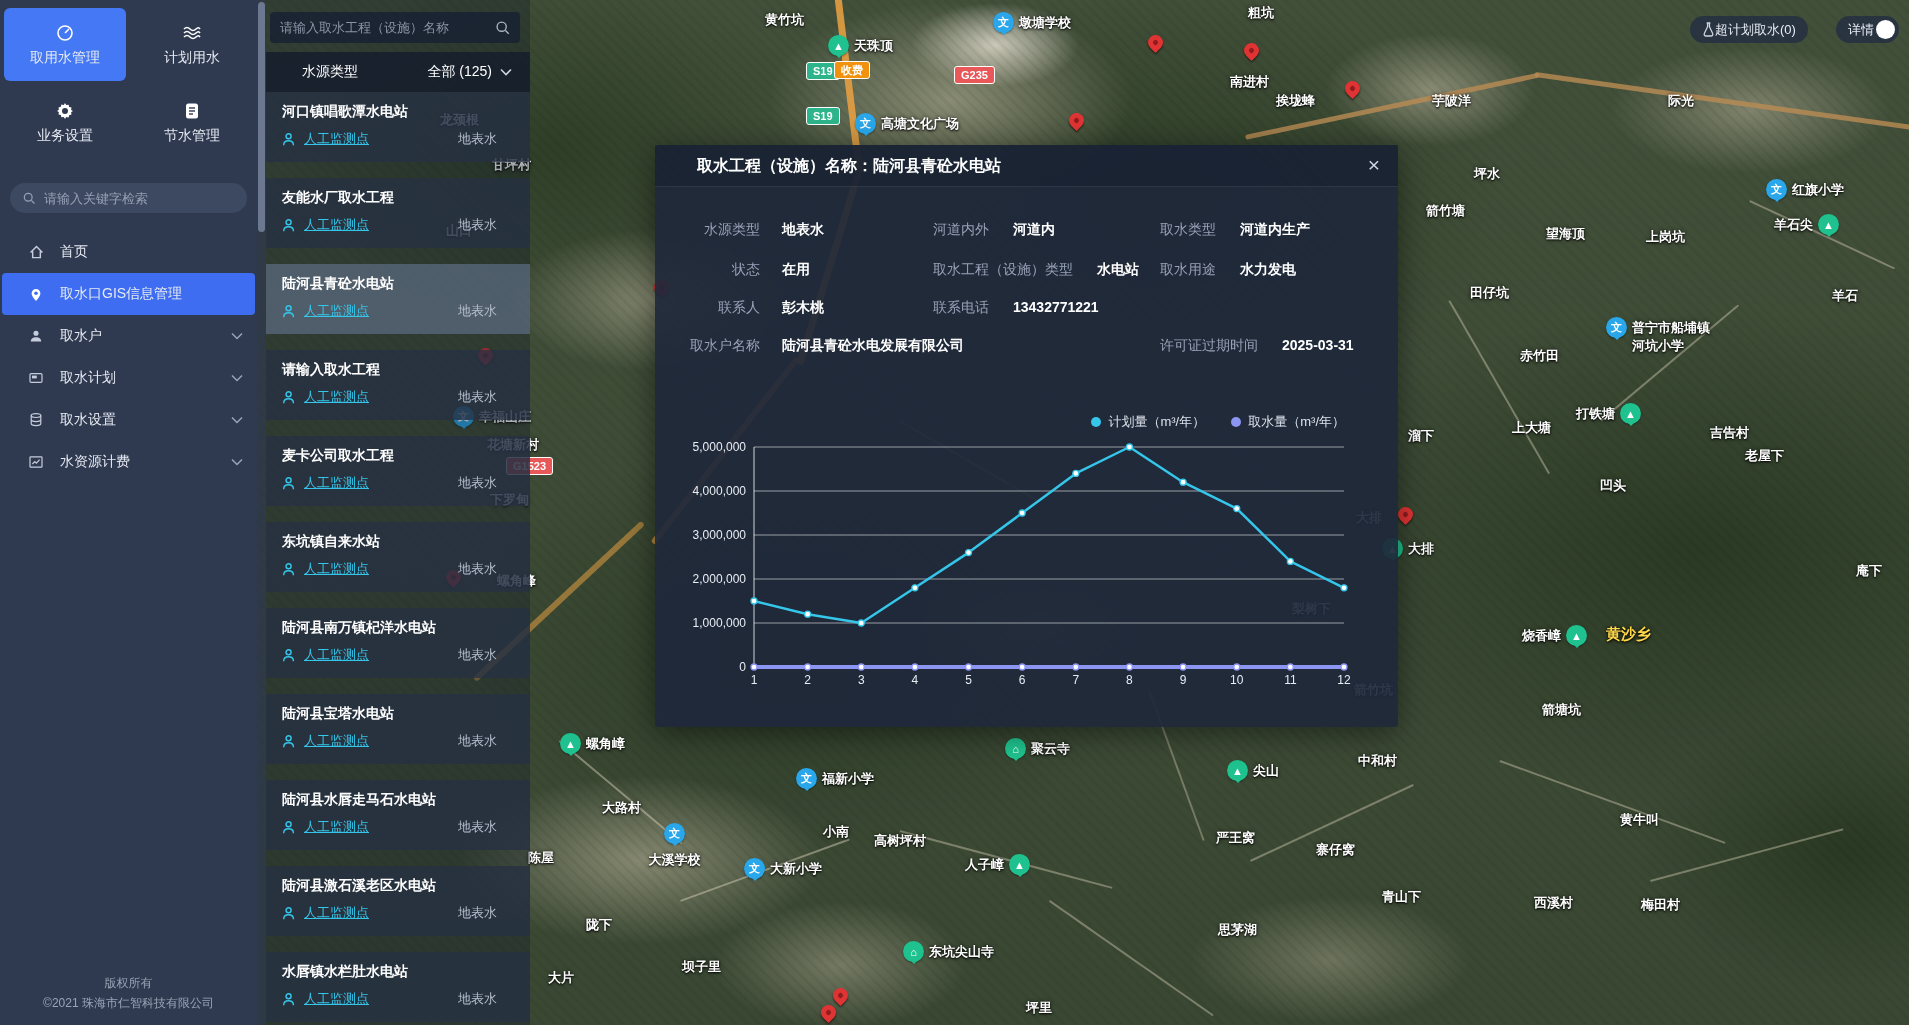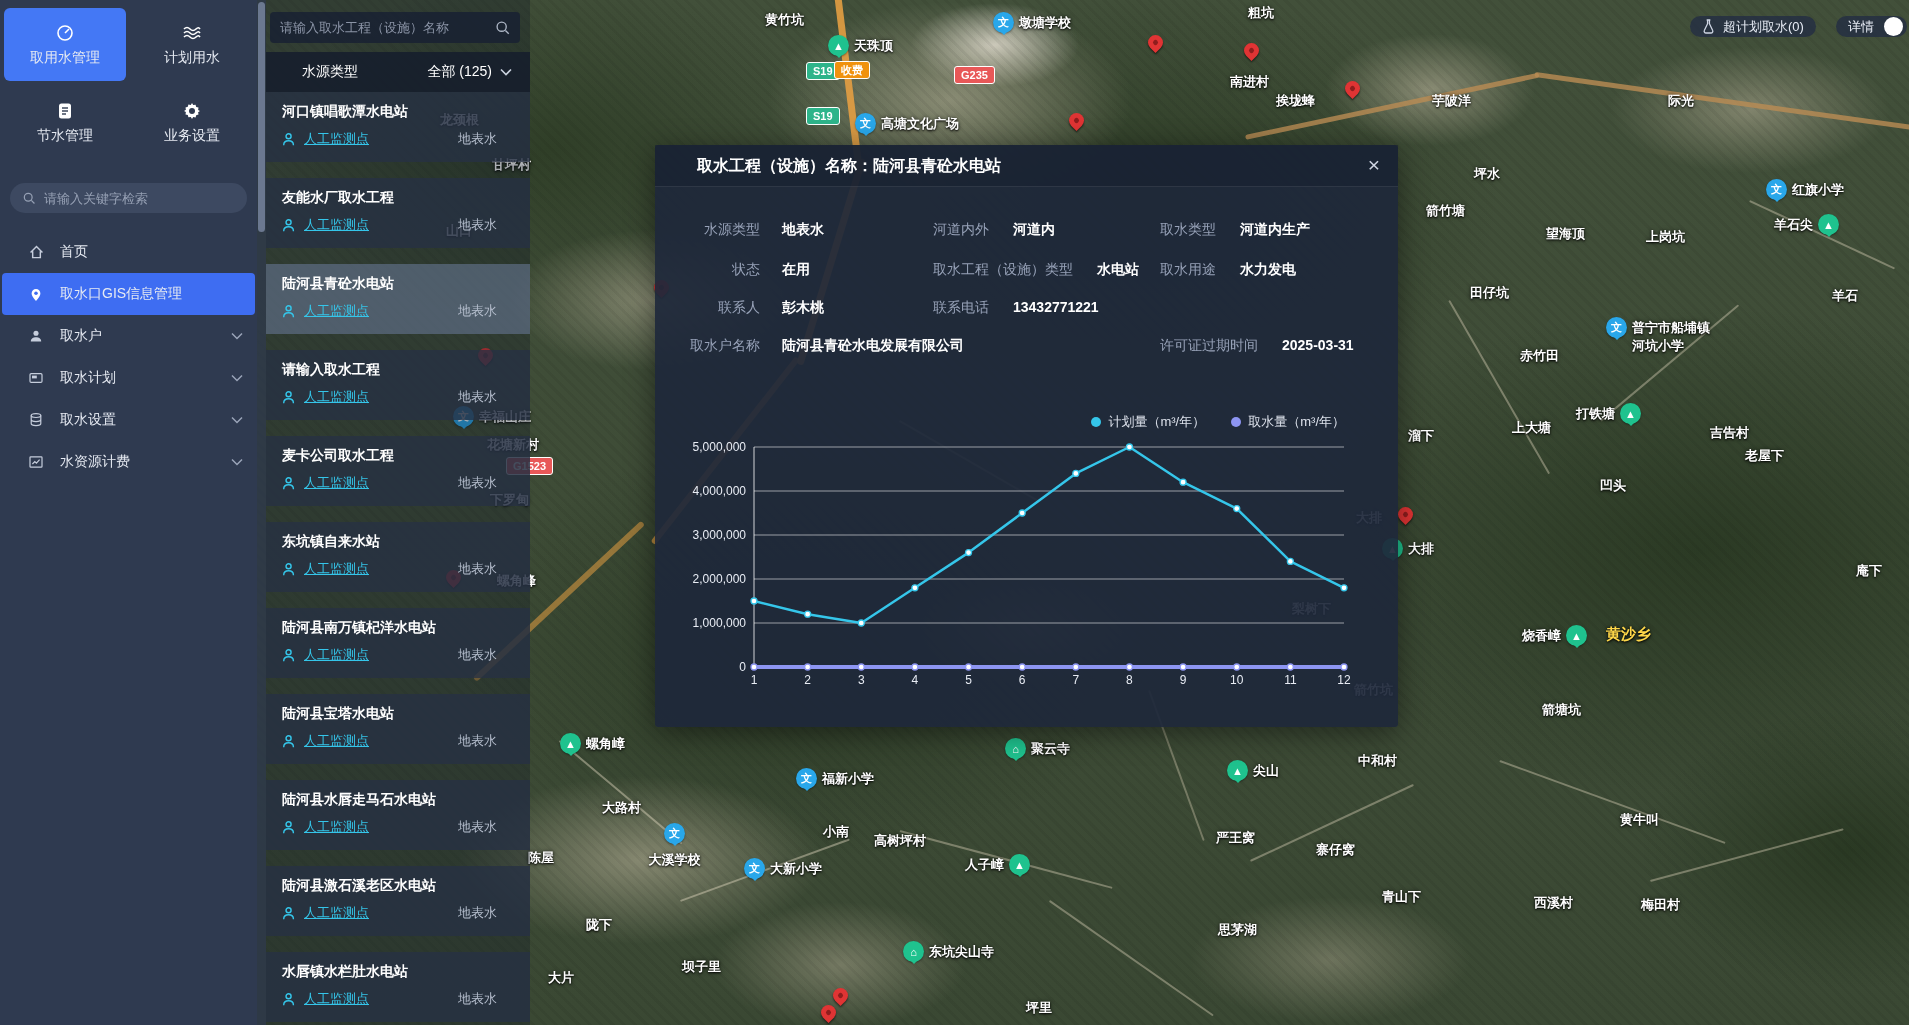--- a/index.html
+++ b/index.html
@@ -39,22 +39,22 @@
     border:4px solid transparent; }
   .poi .plabel { position:absolute; color:#fff; font-size:13px; font-weight:700; white-space:pre;
     text-shadow:0 1px 2px rgba(0,0,0,.95), 0 0 4px rgba(0,0,0,.7); }
   .rpin { position:absolute; width:15px; height:15px; background:#e03434;
     border-radius:50% 50% 50% 0; transform:rotate(-45deg);
     box-shadow:-1px 1px 2px rgba(0,0,0,.55); }
   .rpin:after { content:''; position:absolute; left:5px; top:5px; width:5px; height:5px;
     border-radius:50%; background:#8f1d1d; }
 
   
-  .pill { position:absolute; height:21px; background:rgba(38,48,66,.88); border-radius:14px;
-    display:flex; align-items:center; color:#e7ecf5; font-size:13px; padding:0 12px; gap:8px; cursor:pointer; }
+  .pill { position:absolute; height:27px; background:rgba(38,48,66,.88); border-radius:14px;
+    display:flex; align-items:center; color:#e7ecf5; font-size:13px; padding:0 12px; gap:0; cursor:pointer; }
   .toggle-knob { width:19px; height:19px; border-radius:50%; background:#fff; margin-left:2px; }
 
   
   .sidebar { position:absolute; left:0; top:0; width:257px; height:1025px; background:#2f3a50; color:#e6eaf2; }
   .tiles { display:grid; grid-template-columns:1fr 1fr; gap:5px; padding:8px 4px 10px 4px; }
   .tile { height:73px; border-radius:6px; display:flex; flex-direction:column; align-items:center;
     justify-content:center; gap:6px; font-size:14px; cursor:pointer; }
   .tile.active { background:#4478f5; }
   .tile .ticon { height:20px; display:flex; align-items:center; }
   .s-search { margin:14px 10px 0 10px; height:30px; background:#3d4961; border-radius:15px;
@@ -317,36 +317,36 @@
           <span class="ticon">
             <svg width="22" height="20" viewBox="0 0 22 20">
               <path d="M3 6c2-2 4-2 6 0s4 2 6 0 3-1.5 4 0M3 10c2-2 4-2 6 0s4 2 6 0 3-1.5 4 0M3 14c2-2 4-2 6 0s4 2 6 0 3-1.5 4 0" fill="none" stroke="#fff" stroke-width="1.6"></path>
             </svg>
           </span>
           <span>计划用水</span>
         </div>
         <div class="tile">
           <span class="ticon">
             <svg width="20" height="20" viewBox="0 0 20 20">
+              <path d="M10 2l1.2 2.1 2.4-.4 .6 2.3 2.3.6-.4 2.4L18 10l-1.9 1.2.4 2.4-2.3.6-.6 2.3-2.4-.4L10 18l-1.2-2.1-2.4.4-.6-2.3-2.3-.6.4-2.4L2 10l1.9-1.2-.4-2.4 2.3-.6.6-2.3 2.4.4z" fill="#fff"></path>
+              <circle cx="10" cy="10" r="3" fill="#2f3a50"></circle>
+            </svg>
+          </span>
+          <span>业务设置</span>
+        </div>
+        <div class="tile">
+          <span class="ticon">
+            <svg width="20" height="20" viewBox="0 0 20 20">
               <rect x="4" y="2.5" width="12" height="15" rx="2.5" fill="#fff"></rect>
               <line x1="7" y1="7" x2="13" y2="7" stroke="#2f3a50" stroke-width="1.4"></line>
               <line x1="7" y1="10" x2="13" y2="10" stroke="#2f3a50" stroke-width="1.4"></line>
               <line x1="7" y1="13" x2="11" y2="13" stroke="#2f3a50" stroke-width="1.4"></line>
             </svg>
           </span>
           <span>节水管理</span>
-        </div>
-        <div class="tile">
-          <span class="ticon">
-            <svg width="20" height="20" viewBox="0 0 20 20">
-              <path d="M10 2l1.2 2.1 2.4-.4 .6 2.3 2.3.6-.4 2.4L18 10l-1.9 1.2.4 2.4-2.3.6-.6 2.3-2.4-.4L10 18l-1.2-2.1-2.4.4-.6-2.3-2.3-.6.4-2.4L2 10l1.9-1.2-.4-2.4 2.3-.6.6-2.3 2.4.4z" fill="#fff"></path>
-              <circle cx="10" cy="10" r="3" fill="#2f3a50"></circle>
-            </svg>
-          </span>
-          <span>业务设置</span>
         </div>
       </div>
     <div class="s-search">
       <span style="display:flex;">
         <svg width="14" height="14" viewBox="0 0 18 18">
             <circle cx="8" cy="8" r="5" fill="none" stroke="#96a0b4" stroke-width="1.6"></circle>
             <line x1="12" y1="12" x2="16" y2="16" stroke="#96a0b4" stroke-width="1.6"></line>
           </svg>
       </span>
       <input placeholder="请输入关键字检索" style="">
@@ -425,20 +425,24 @@
           </span>
           <span>水资源计费</span>
           <span class="grow"></span>
           <span style="display:flex;">
             <svg width="12" height="8" viewBox="0 0 12 8">
               <polyline points="1,1.5 6,6.5 11,1.5" fill="none" stroke="#9aa4b8" stroke-width="1.5"></polyline>
             </svg>
           </span>
         </div>
       </nav>
+    <div class="copyright">
+      <div>版权所有</div>
+      <div>©2021 珠海市仁智科技有限公司</div>
+    </div>
   </aside>
 
   <div class="scroll-track">
     <div class="scroll-thumb"></div>
   </div>
 
   <section class="list-panel">
     <div class="p-search">
       <input placeholder="请输入取水工程（设施）名称" style="">
       <span style="display:flex;">

